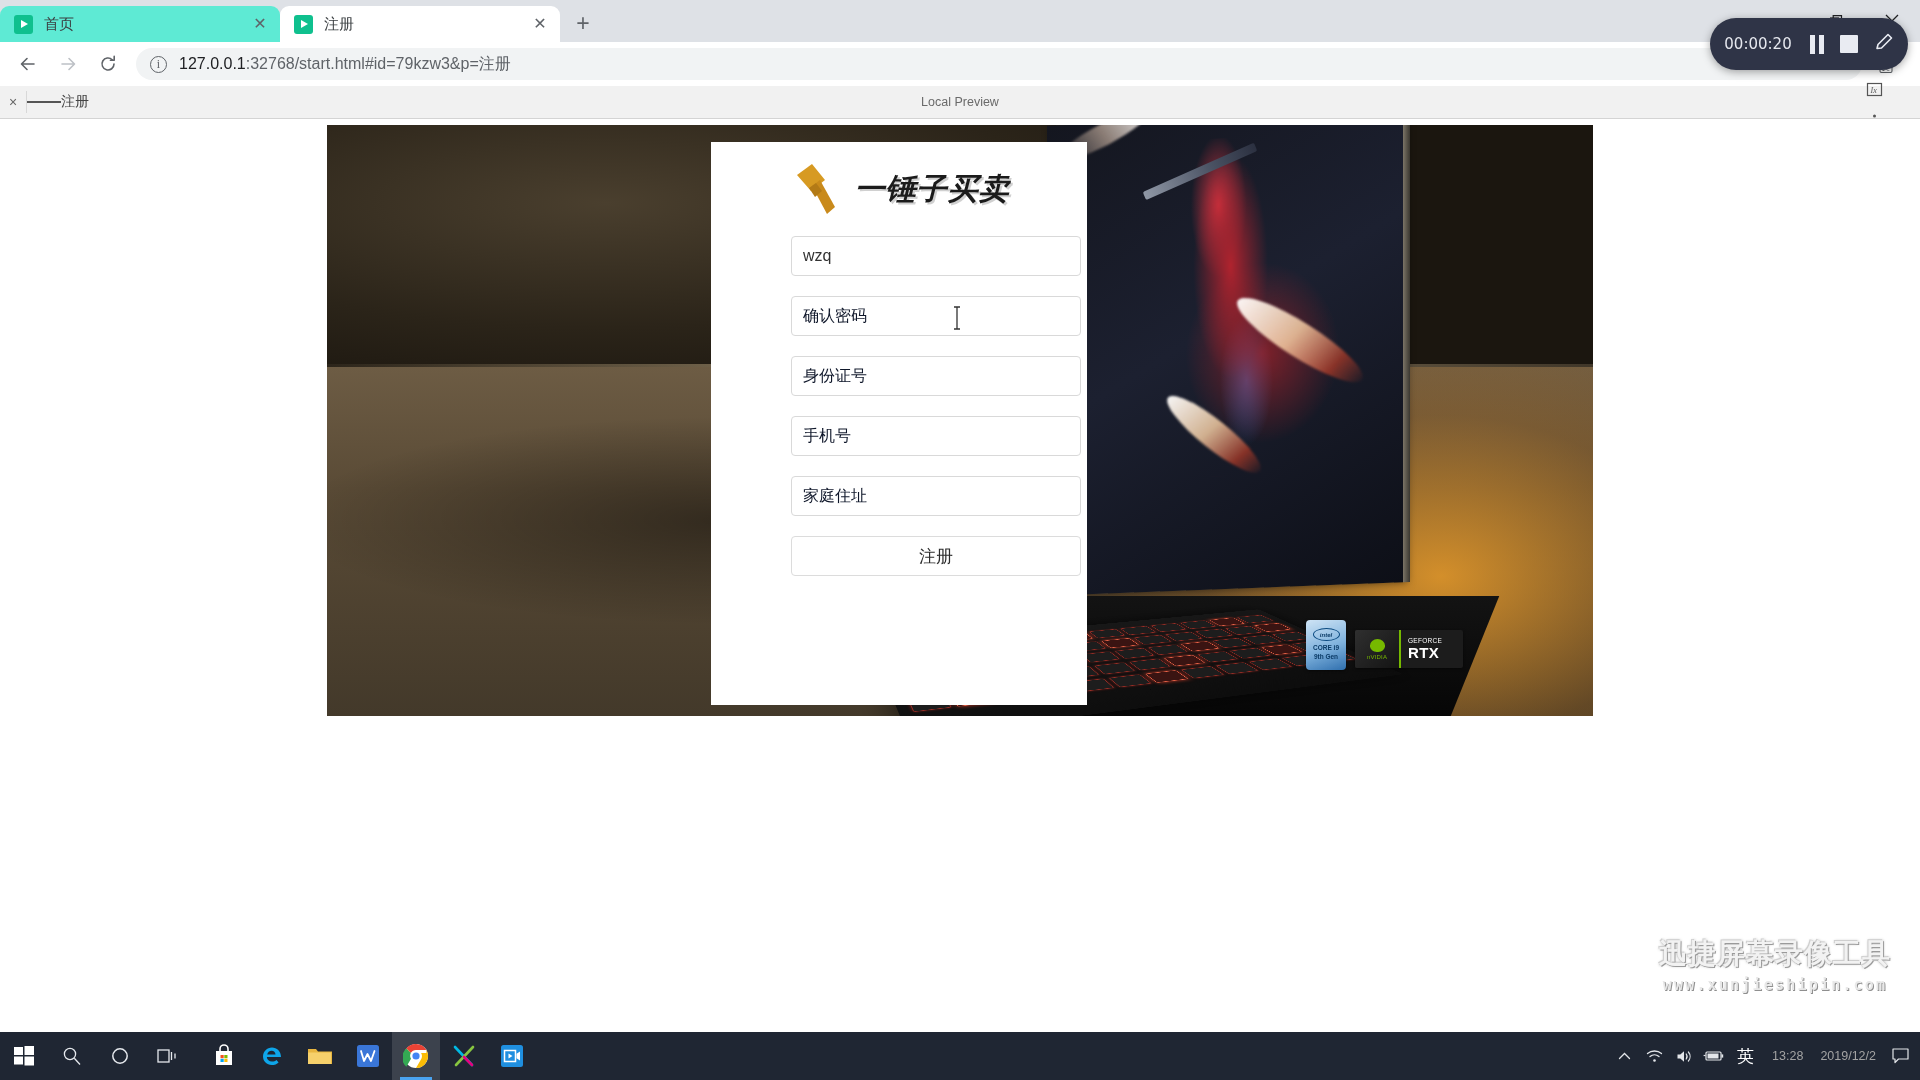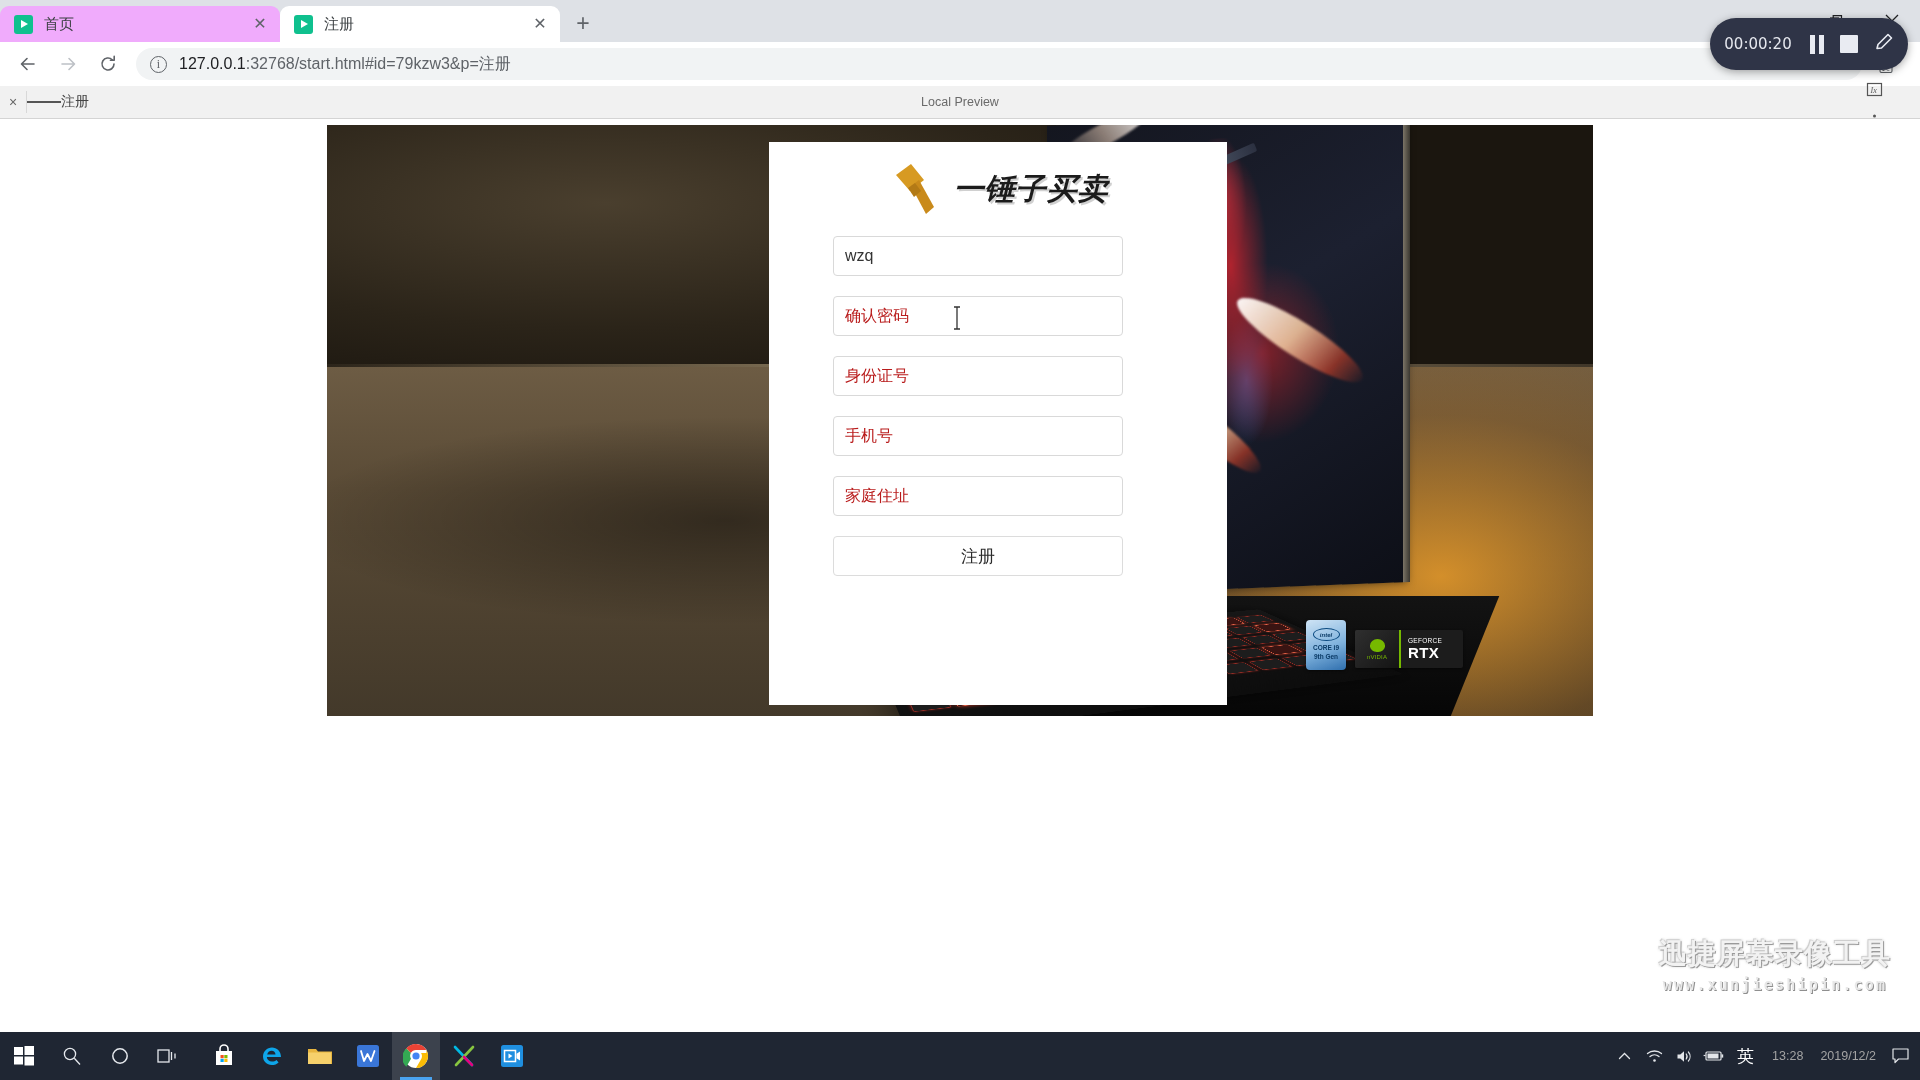--- a/index.html
+++ b/index.html
@@ -19,21 +19,21 @@
     display: flex; align-items: flex-end;
   }
   .tab {
     position: relative;
     height: 36px; width: 280px;
     display: flex; align-items: center;
     padding: 0 10px 0 14px;
     border-radius: 9px 9px 0 0;
     font-size: 15px; color: #3c4043;
   }
-  .tab.inactive { background: #f0abfc; font-family: Liberation Serif, serif; }
+  .tab.inactive { background: #5eead4; font-family: Liberation Serif, serif; }
   .tab.active { background: #ffffff; }
   .tab-favicon {
     width: 19px; height: 19px; border-radius: 3px;
     background: #0fc08e;
     display: flex; align-items: center; justify-content: center;
     flex: 0 0 auto; margin-right: 11px;
   }
   .tab-favicon::after {
     content: ""; width: 0; height: 0;
     border-left: 7px solid #ffffff;
@@ -262,49 +262,49 @@
     background: #76b900; margin-bottom: 2px;
   }
   .badge-nv .nv-right {
     flex: 1; padding-left: 7px; color: #fff; line-height: 1.05;
   }
   .badge-nv .nv-small { font-size: 6.5px; letter-spacing: .3px; }
   .badge-nv .nv-big { font-size: 15px; font-weight: bold; letter-spacing: .4px; }
 
   
   .card {
-    position: absolute; left: 769px; top: 22px;
-    width: 458px; height: 563px;
+    position: absolute; left: 711px; top: 22px;
+    width: 376px; height: 563px;
     background: #ffffff;
     z-index: 5;
   }
   .card-logo {
     display: flex; align-items: center; justify-content: center;
     height: 94px; gap: 10px;
   }
   .hammer { width: 56px; height: 60px; flex: 0 0 auto; }
   .brand-text {
     font-size: 30px; font-weight: bold; font-style: italic;
     color: #1b1b1b; letter-spacing: 1px;
     text-shadow: 2px 2px 0 rgba(120,120,120,.35);
     font-family: "DejaVu Sans", sans-serif;
   }
-  .field-wrap { padding: 0 64px; }
+  .field-wrap { padding: 0 64px; margin-left: 16px; }
   .field {
     width: 290px; height: 40px;
     border: 1px solid #d9d9d9; border-radius: 4px;
     background: #fff;
     font-size: 16px; color: #333;
     padding: 0 11px;
     margin-bottom: 20px;
     font-family: "Liberation Sans", "DejaVu Sans", sans-serif;
     display: flex; align-items: center;
     position: relative;
   }
-  .field.placeholder { color: #b91c1c; text-align: center; }
+  .field.placeholder { color: #0f172a; text-align: center; }
   .field.focused::after {
     content: ""; position: absolute; left: 42px; top: 9px;
     width: 1.4px; height: 22px; background: #111;
   }
   .btn-register {
     width: 290px; height: 40px; margin: 4px 0 0 0;
     border: 1px solid #dcdcdc; border-radius: 4px;
     background: #ffffff; color: #2b2b2b;
     font-size: 17px;
     display: flex; align-items: center; justify-content: center;

